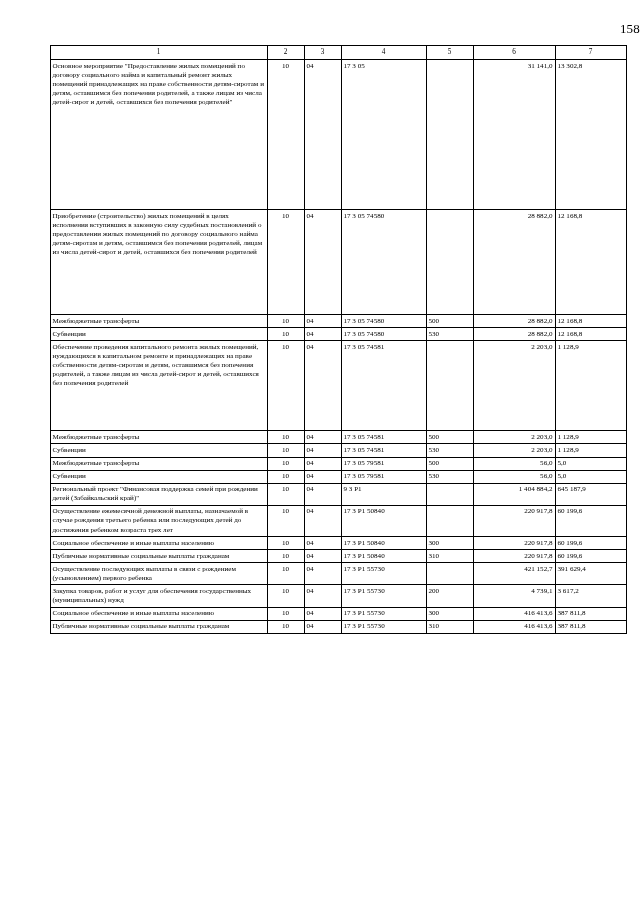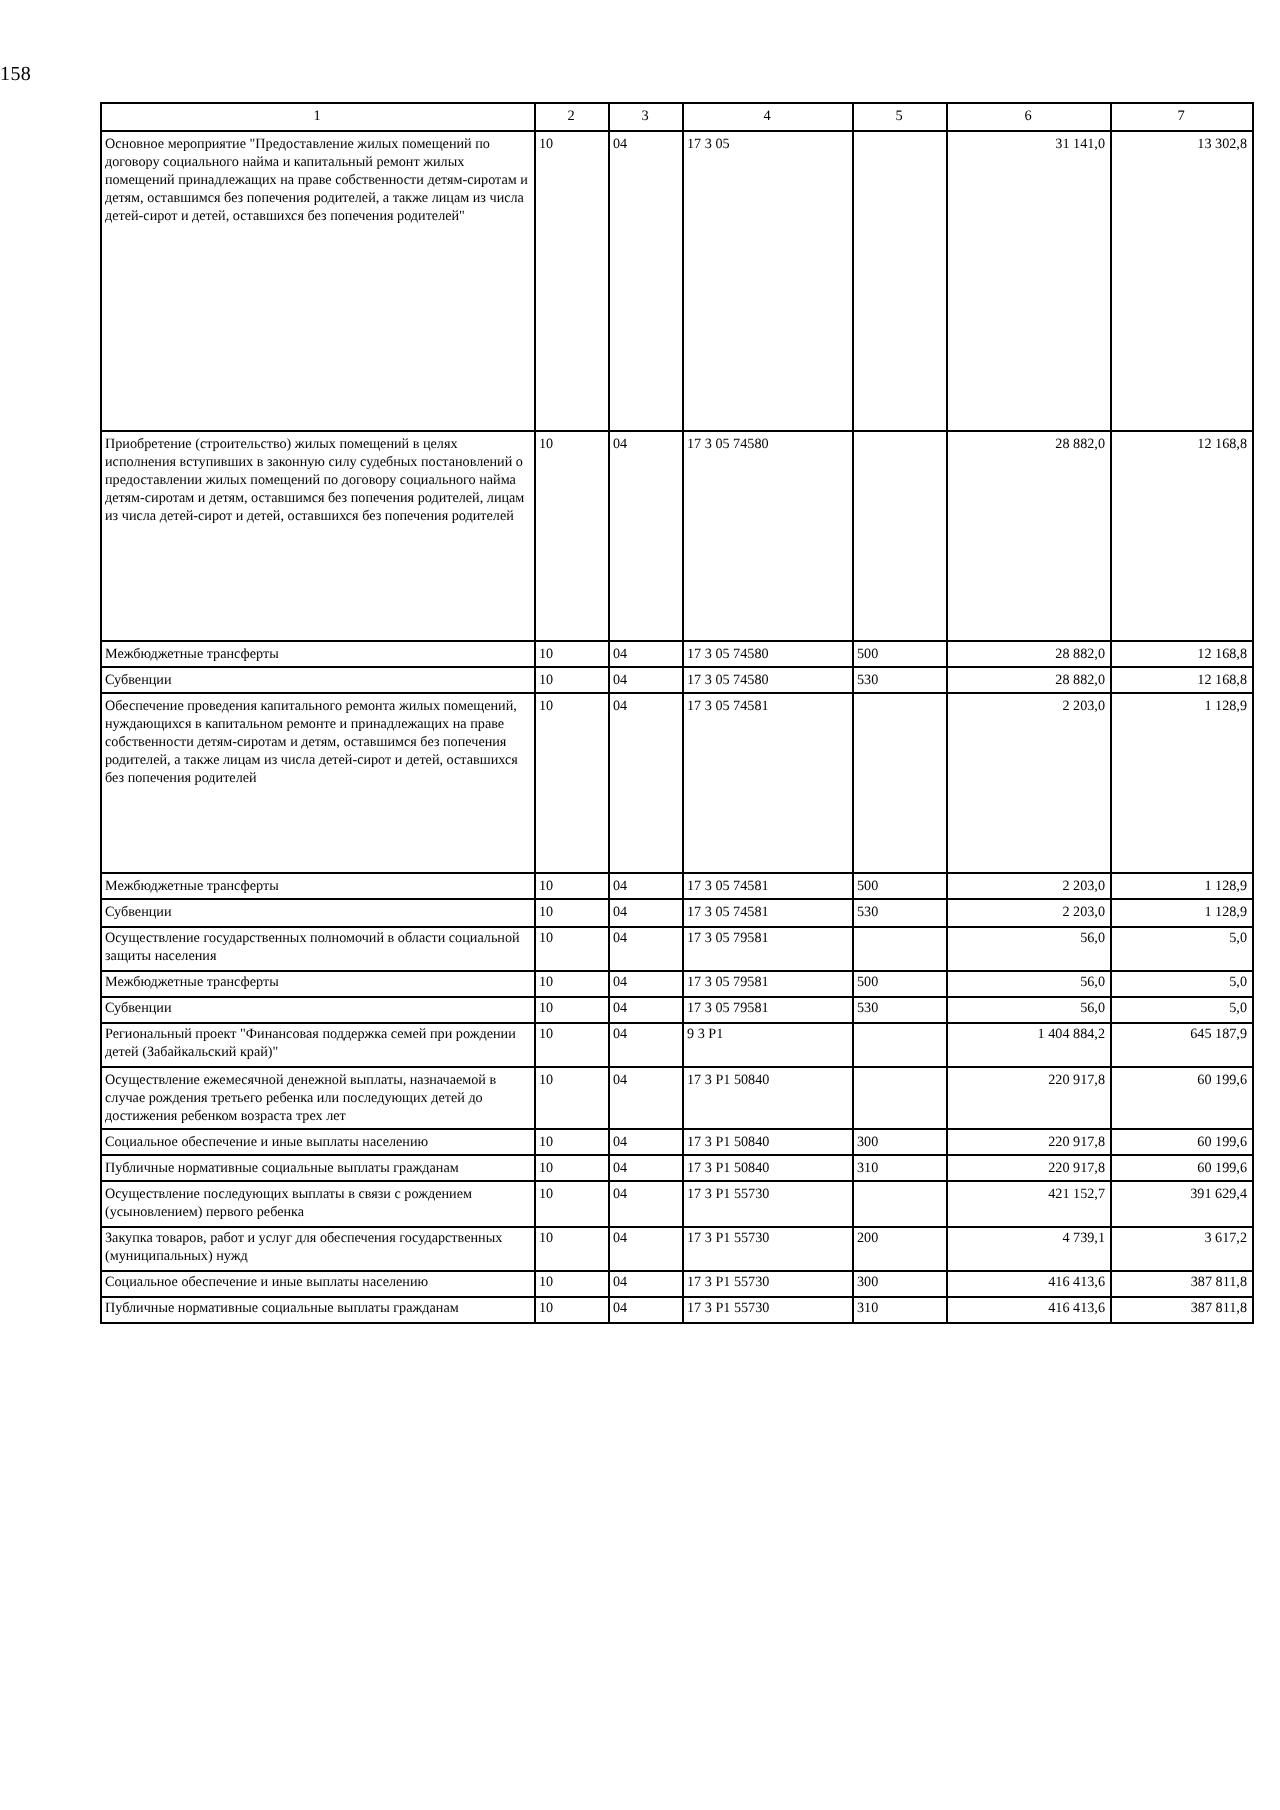--- a/index.html
+++ b/index.html
@@ -14,23 +14,23 @@
     color: #000000;
     position: relative;
   }
   .page {
     width: 640px;
     height: 905px;
     position: relative;
     box-sizing: border-box;
   }
   .page-number {
-    text-align: left;
-    font-size: 10px;
-    padding-top: 32px;
+    text-align: right;
+    font-size: 13px;
+    padding-top: 21px;
     padding-bottom: 8px;
     letter-spacing: 0.2px;
   }
   .table-wrap {
     margin: 0 auto;
     width: 541px;
   }
   table.budget {
     border-collapse: collapse;
     width: 541px;
@@ -39,26 +39,26 @@
     line-height: 1.28;
   }
   table.budget td {
     border: 0.7px solid #000000;
     padding: 1.5px 2px 1.5px 2px;
     vertical-align: top;
     word-wrap: break-word;
     overflow: hidden;
   }
   td.c-name    { width: 212px; text-align: left; }
-  td.c-2       { width: 32px;  text-align: left; padding-left: 4px; }
+  td.c-2       { width: 32px;  text-align: center; padding-left: 4px; }
   td.c-3       { width: 32px;  text-align: left; padding-left: 4px; }
   td.c-4       { width: 80px;  text-align: left; padding-left: 3px; }
   td.c-5       { width: 42px;  text-align: left; padding-left: 3px; }
   td.c-6       { width: 77px;  text-align: right; padding-right: 3px; }
-  td.c-7       { width: 66px;  text-align: right; padding-right: 3px; }
+  td.c-7       { width: 66px;  padding-right: 3px; }
 
   tr.header td {
     text-align: center;
     padding-top: 2px;
     padding-bottom: 2px;
     font-size: 7.2px;
   }
   tr.header td.c-name,
   tr.header td.c-2,
   tr.header td.c-3,
@@ -150,29 +150,20 @@
           <tr>
             <td class="c-name">Субвенции</td>
             <td class="c-2">10</td>
             <td class="c-3">04</td>
             <td class="c-4">17 3 05 74581</td>
             <td class="c-5">530</td>
             <td class="c-6">2 203,0</td>
             <td class="c-7">1 128,9</td>
           </tr>
           <tr>
-            <td class="c-name">Осуществление государственных полномочий в области социальной защиты населения</td>
-            <td class="c-2">10</td>
-            <td class="c-3">04</td>
-            <td class="c-4">17 3 05 79581</td>
-            <td class="c-5"></td>
-            <td class="c-6">56,0</td>
-            <td class="c-7">5,0</td>
-          </tr>
-          <tr>
             <td class="c-name">Межбюджетные трансферты</td>
             <td class="c-2">10</td>
             <td class="c-3">04</td>
             <td class="c-4">17 3 05 79581</td>
             <td class="c-5">500</td>
             <td class="c-6">56,0</td>
             <td class="c-7">5,0</td>
           </tr>
           <tr>
             <td class="c-name">Субвенции</td>

